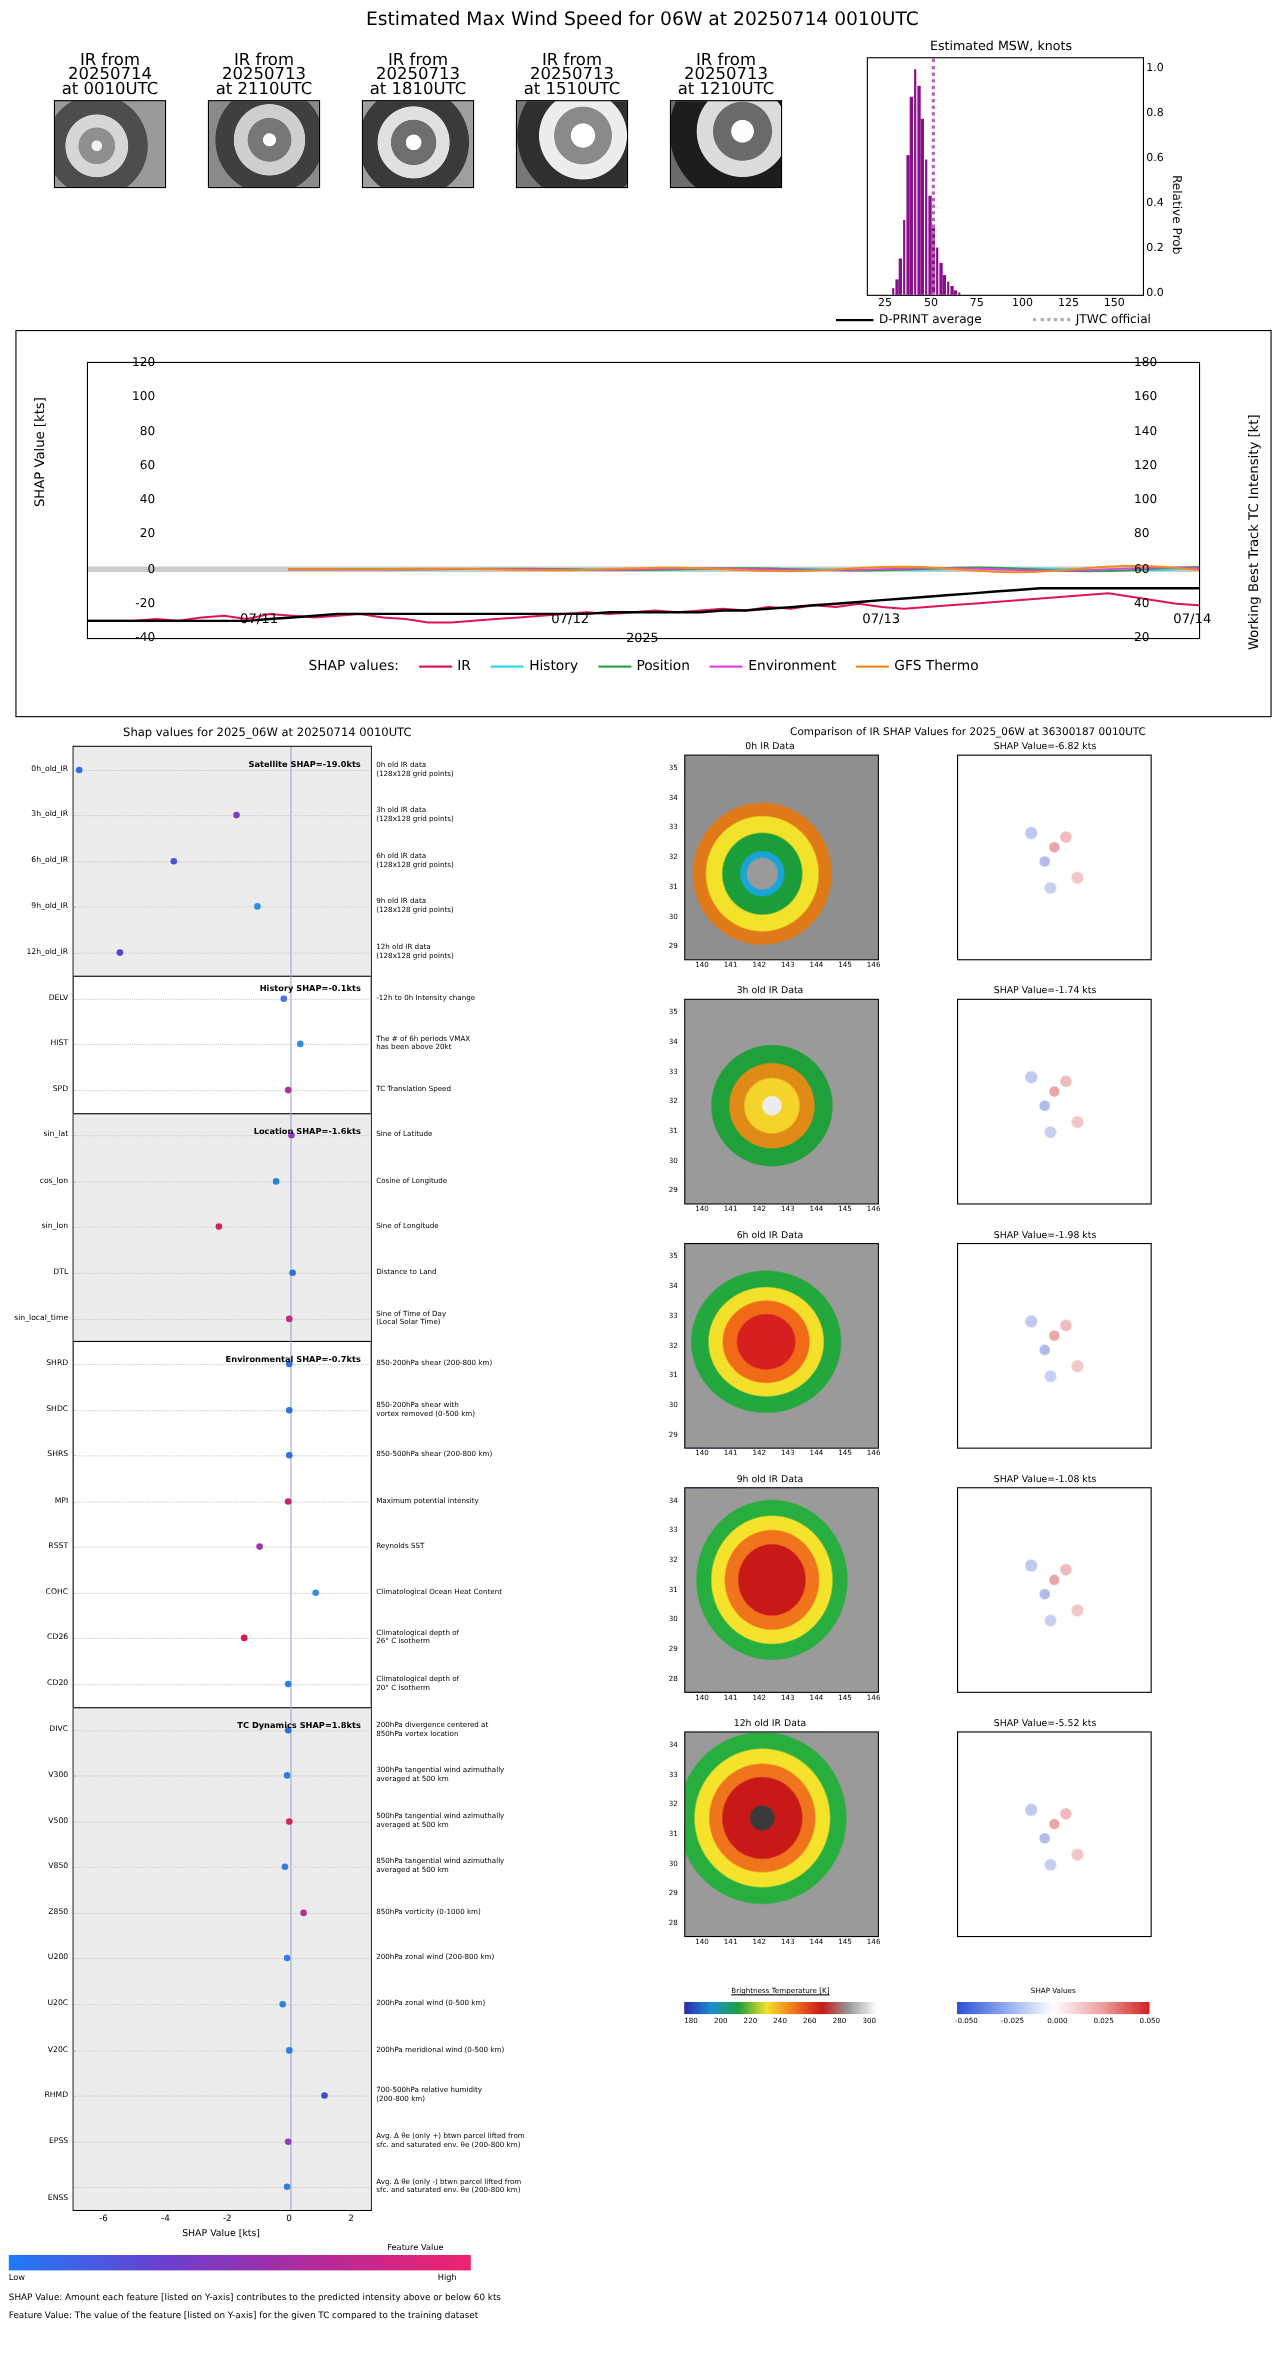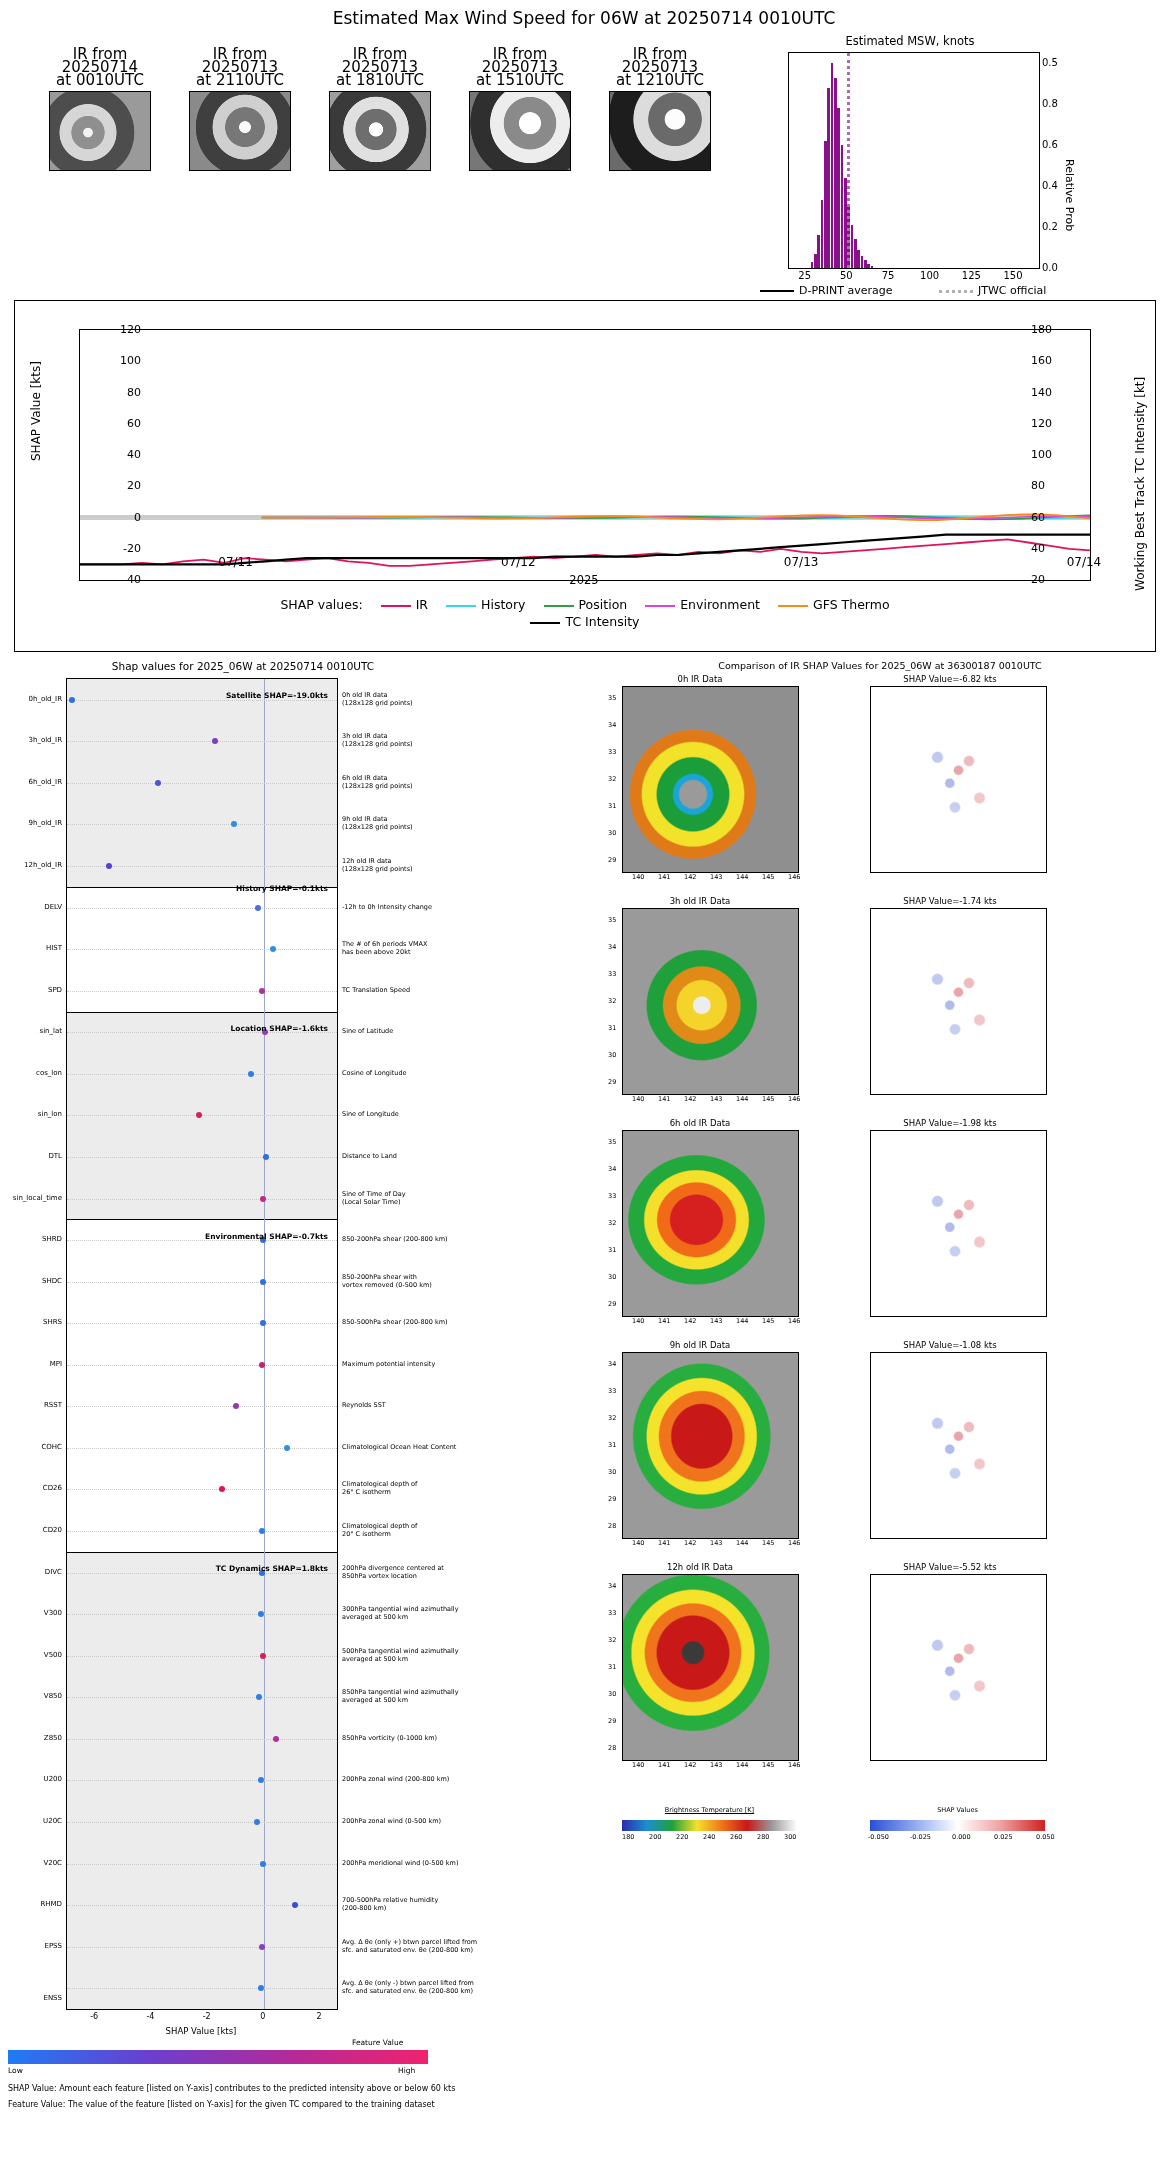--- a/index.html
+++ b/index.html
@@ -159,41 +159,40 @@
     <div class="hist-xlab" style="left: 86.3333px;">50</div>
     <div class="hist-xlab" style="left: 128px;">75</div>
     <div class="hist-xlab" style="left: 169.667px;">100</div>
     <div class="hist-xlab" style="left: 211.333px;">125</div>
     <div class="hist-xlab" style="left: 253px;">150</div>
     <div class="hist-ylab" style="top: 233px;">0.0</div>
     <div class="hist-ylab" style="top: 192.048px;">0.2</div>
     <div class="hist-ylab" style="top: 151.095px;">0.4</div>
     <div class="hist-ylab" style="top: 110.143px;">0.6</div>
     <div class="hist-ylab" style="top: 69.1905px;">0.8</div>
-    <div class="hist-ylab" style="top: 28.2381px;">0.5</div>
+    <div class="hist-ylab" style="top: 28.2381px;">1.0</div>
   </div>
 
 <div class="ts-box">
   <div class="ts-plot" id="tsPlot">
     <svg id="tsSvg" width="1010" height="250" style="position:absolute;left:0;top:0;">
         <line x1="0" x2="1010" y1="187.5" y2="187.5" stroke="#cccccc" stroke-width="5"></line>
         <polyline points="181.8,187.5 198.7,187.5 215.6,187.5 232.5,187.5 249.4,187.5 266.3,187.5 283.2,187.6 300.1,187.7 317.0,187.7 333.9,187.7 350.8,187.6 367.7,187.4 384.6,187.3 401.5,187.2 418.4,187.2 435.3,187.2 452.2,187.3 469.1,187.5 486.0,187.7 502.9,187.9 519.8,188.0 536.7,188.0 553.6,187.8 570.5,187.5 587.4,187.2 604.4,187.0 621.3,186.9 638.2,186.9 655.1,187.0 672.0,187.4 688.9,187.7 705.8,188.1 722.7,188.3 739.6,188.3 756.5,188.1 773.4,187.8 790.3,187.4 807.2,186.9 824.1,186.6 841.0,186.5 857.9,186.7 874.8,187.0 891.7,187.5 908.6,188.0 925.5,188.4 942.4,188.6 959.3,188.5 976.2,188.2 993.1,187.7 1010.0,187.1" fill="none" stroke="#35d6e8" stroke-width="1.6"></polyline>
         <polyline points="181.8,187.5 198.7,187.5 215.6,187.5 232.5,187.5 249.4,187.6 266.3,187.7 283.2,187.8 300.1,187.7 317.0,187.6 333.9,187.4 350.8,187.2 367.7,187.0 384.6,187.0 401.5,187.0 418.4,187.2 435.3,187.5 452.2,187.9 469.1,188.2 486.0,188.3 502.9,188.2 519.8,188.0 536.7,187.6 553.6,187.1 570.5,186.7 587.4,186.5 604.4,186.5 621.3,186.8 638.2,187.3 655.1,187.9 672.0,188.4 688.9,188.8 705.8,188.8 722.7,188.6 739.6,188.0 756.5,187.3 773.4,186.6 790.3,186.1 807.2,185.9 824.1,186.1 841.0,186.7 857.9,187.5 874.8,188.4 891.7,189.1 908.6,189.4 925.5,189.2 942.4,188.7 959.3,187.8 976.2,186.8 993.1,185.9 1010.0,185.4" fill="none" stroke="#2f9e44" stroke-width="1.6"></polyline>
         <polyline points="181.8,187.5 198.7,187.5 215.6,187.5 232.5,187.6 249.4,187.6 266.3,187.6 283.2,187.6 300.1,187.5 317.0,187.3 333.9,187.2 350.8,187.2 367.7,187.2 384.6,187.3 401.5,187.5 418.4,187.7 435.3,187.9 452.2,188.0 469.1,188.0 486.0,187.8 502.9,187.5 519.8,187.2 536.7,187.0 553.6,186.8 570.5,186.8 587.4,187.0 604.4,187.3 621.3,187.7 638.2,188.1 655.1,188.3 672.0,188.4 688.9,188.2 705.8,187.8 722.7,187.4 739.6,186.9 756.5,186.5 773.4,186.4 790.3,186.6 807.2,187.0 824.1,187.5 841.0,188.1 857.9,188.6 874.8,188.8 891.7,188.7 908.6,188.3 925.5,187.7 942.4,187.0 959.3,186.4 976.2,186.1 993.1,186.1 1010.0,186.4" fill="none" stroke="#e040e0" stroke-width="1.6"></polyline>
         <polyline points="181.8,187.5 198.7,187.6 215.6,187.6 232.5,187.6 249.4,187.6 266.3,187.4 283.2,187.2 300.1,187.0 317.0,187.0 333.9,187.0 350.8,187.2 367.7,187.6 384.6,187.9 401.5,188.3 418.4,188.5 435.3,188.4 452.2,188.1 469.1,187.6 486.0,187.0 502.9,186.5 519.8,186.1 536.7,186.2 553.6,186.5 570.5,187.2 587.4,188.0 604.4,188.7 621.3,189.2 638.2,189.3 655.1,188.9 672.0,188.2 688.9,187.2 705.8,186.2 722.7,185.5 739.6,185.2 756.5,185.5 773.4,186.4 790.3,187.5 807.2,188.7 824.1,189.7 841.0,190.2 857.9,190.0 874.8,189.2 891.7,187.9 908.6,186.4 925.5,185.2 942.4,184.5 959.3,184.5 976.2,185.2 993.1,186.6 1010.0,188.3" fill="none" stroke="#f08c1e" stroke-width="1.8"></polyline>
         <polyline points="0.0,234.4 20.6,234.4 41.2,234.4 61.8,232.8 82.4,234.4 103.1,231.3 123.7,229.7 144.3,232.8 164.9,228.1 185.5,229.7 206.1,231.3 226.7,229.7 247.3,228.1 268.0,231.3 288.6,232.8 309.2,235.9 329.8,235.9 350.4,234.4 371.0,232.8 391.6,231.3 412.2,229.7 432.9,228.1 453.5,226.6 474.1,228.1 494.7,226.6 515.3,225.0 535.9,226.6 556.5,225.0 577.1,223.4 597.8,225.0 618.4,221.9 639.0,223.4 659.6,220.3 680.2,221.9 700.8,218.8 721.4,221.9 742.0,223.4 762.7,221.9 783.3,220.3 803.9,218.8 824.5,217.2 845.1,215.6 865.7,214.1 886.3,212.5 906.9,210.9 927.6,209.4 948.2,212.5 968.8,215.6 989.4,218.8 1010.0,220.3" fill="none" stroke="#e0115f" stroke-width="1.8"></polyline>
         <polyline points="0.0,234.4 20.6,234.4 41.2,234.4 61.8,234.4 82.4,234.4 103.1,234.4 123.7,234.4 144.3,234.4 164.9,232.8 185.5,231.3 206.1,229.7 226.7,228.1 247.3,228.1 268.0,228.1 288.6,228.1 309.2,228.1 329.8,228.1 350.4,228.1 371.0,228.1 391.6,228.1 412.2,228.1 432.9,228.1 453.5,228.1 474.1,226.6 494.7,226.6 515.3,226.6 535.9,226.6 556.5,226.6 577.1,225.0 597.8,225.0 618.4,223.4 639.0,221.9 659.6,220.3 680.2,218.8 700.8,217.2 721.4,215.6 742.0,214.1 762.7,212.5 783.3,210.9 803.9,209.4 824.5,207.8 845.1,206.3 865.7,204.7 886.3,204.7 906.9,204.7 927.6,204.7 948.2,204.7 968.8,204.7 989.4,204.7 1010.0,204.7" fill="none" stroke="#000000" stroke-width="2.2"></polyline>
       </svg>
   </div>
   <div class="ts-ylabel">SHAP Value [kts]</div>
   <div class="ts-y2label">Working Best Track TC Intensity [kt]</div>
   <div class="ts-xlabel" style="left:64px;">2025</div>
   <div class="ts-legend">
     <span class="k">SHAP values:</span><span class="k"><span class="swatch" style="border-color:#e0115f"></span><span>IR</span></span><span class="k"><span class="swatch" style="border-color:#35d6e8"></span><span>History</span></span><span class="k"><span class="swatch" style="border-color:#2f9e44"></span><span>Position</span></span><span class="k"><span class="swatch" style="border-color:#e040e0"></span><span>Environment</span></span><span class="k"><span class="swatch" style="border-color:#f08c1e"></span><span>GFS Thermo</span></span>
-    <div style="margin-top:2px"><span class="k"><span class="swatch" style="border-color:#000"></span><span>TC Intensity</span></span></div>
   </div>
 <div class="ts-ytick" style="top: 278px;">-40</div>
     <div class="ts-ytick" style="top: 246.75px;">-20</div>
     <div class="ts-ytick" style="top: 215.5px;">0</div>
     <div class="ts-ytick" style="top: 184.25px;">20</div>
     <div class="ts-ytick" style="top: 153px;">40</div>
     <div class="ts-ytick" style="top: 121.75px;">60</div>
     <div class="ts-ytick" style="top: 90.5px;">80</div>
     <div class="ts-ytick" style="top: 59.25px;">100</div>
     <div class="ts-ytick" style="top: 28px;">120</div>
@@ -364,21 +363,21 @@
     <div class="shap-row-label" style="top: 1244.09px;">RHMD</div>
     <div class="shap-desc" style="top: 1244.09px;">700-500hPa relative humidity
 (200-800 km)</div>
     <div class="shap-row-label" style="top: 1285.66px;">EPSS</div>
     <div class="shap-desc" style="top: 1285.66px;">Avg. Δ θe (only +) btwn parcel lifted from
 sfc. and saturated env. θe (200-800 km)</div>
     <div class="shap-row-label" style="top: 1338px;">ENSS</div>
     <div class="shap-desc" style="top: 1327.22px;">Avg. Δ θe (only -) btwn parcel lifted from
 sfc. and saturated env. θe (200-800 km)</div>
     <div class="grp-head" style="top: 35.4562px; left: 320px; transform: translate(-100%, -50%);">Satellite SHAP=-19.0kts</div>
-    <div class="grp-head" style="top: 228px; left: 320px; transform: translate(-100%, -50%);">History SHAP=-0.1kts</div>
+    <div class="grp-head" style="top: 238px; left: 320px; transform: translate(-100%, -50%);">History SHAP=-0.1kts</div>
     <div class="grp-head" style="top: 367.956px; left: 320px; transform: translate(-100%, -50%);">Location SHAP=-1.6kts</div>
     <div class="grp-head" style="top: 575.769px; left: 320px; transform: translate(-100%, -50%);">Environmental SHAP=-0.7kts</div>
     <div class="grp-head" style="top: 908.269px; left: 320px; transform: translate(-100%, -50%);">TC Dynamics SHAP=1.8kts</div>
     <div class="shap-xtick" style="left: 86.125px;">-6</div>
     <div class="shap-xtick" style="left: 142.375px;">-4</div>
     <div class="shap-xtick" style="left: 198.625px;">-2</div>
     <div class="shap-xtick" style="left: 254.875px;">0</div>
     <div class="shap-xtick" style="left: 311.125px;">2</div>
   </div>
 

